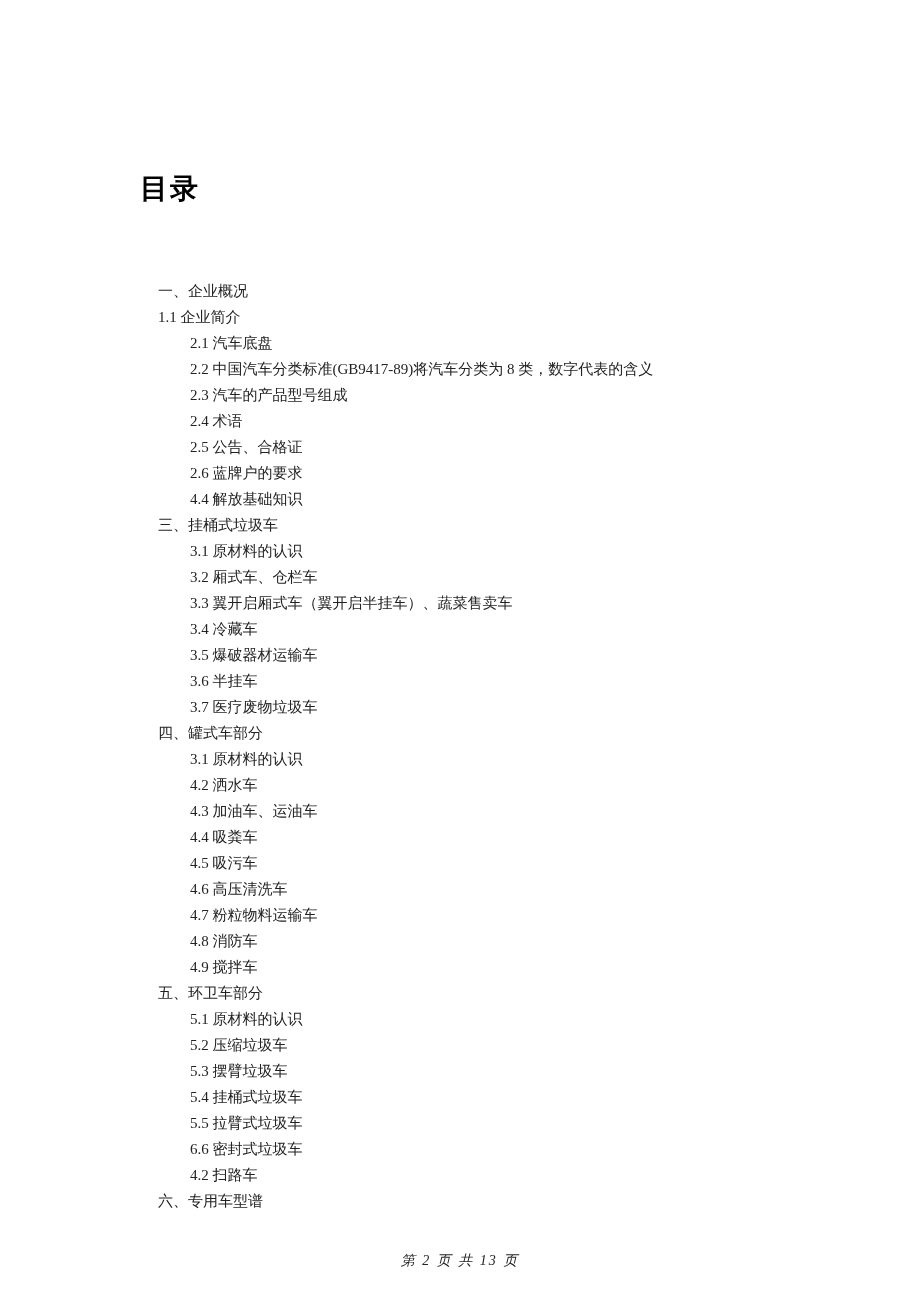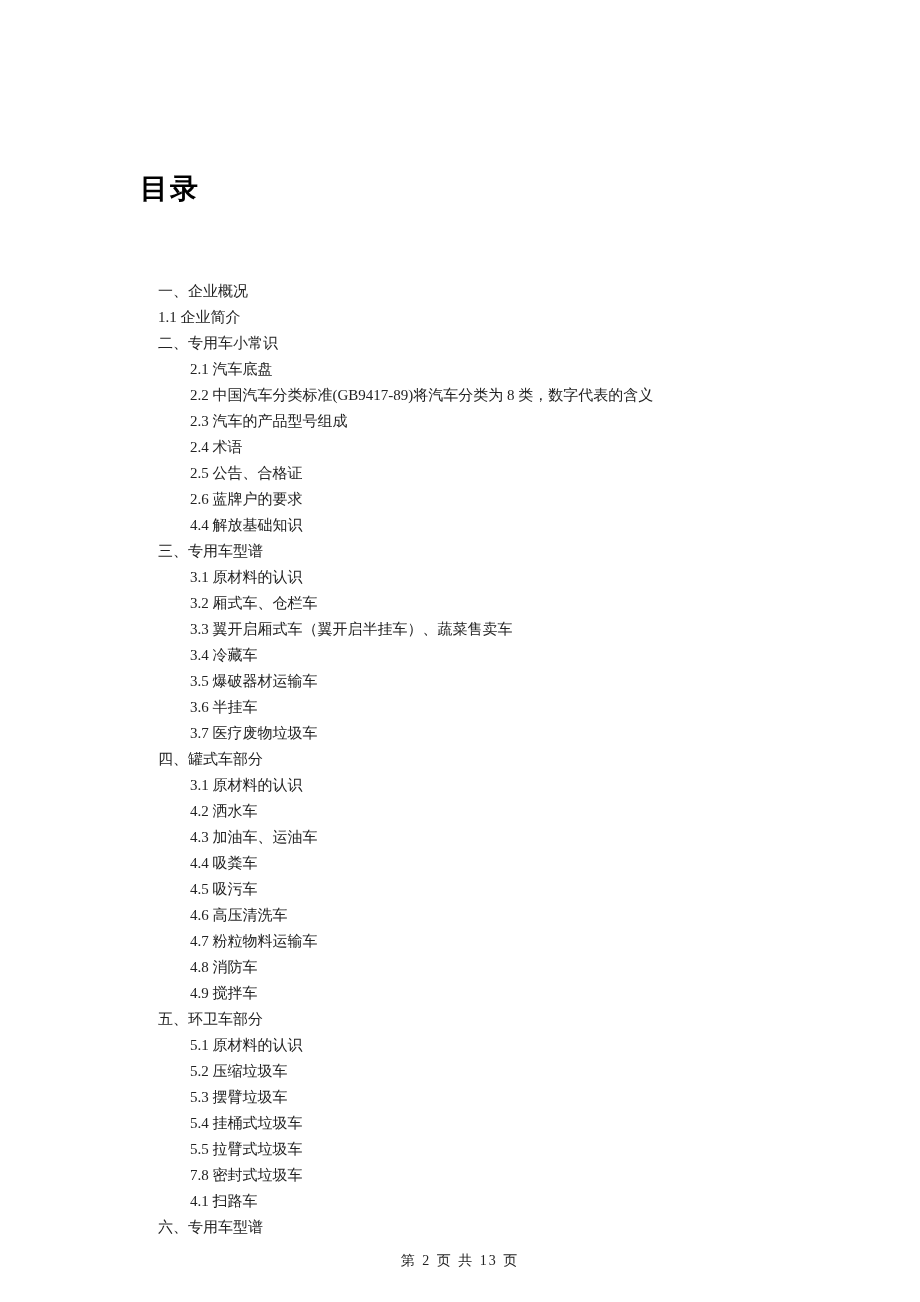--- a/index.html
+++ b/index.html
@@ -32,39 +32,39 @@
   .lvl1 { margin-left: 32px; }
   .footer {
     position: absolute;
     bottom: 32px;
     width: 920px;
     left: 0;
     text-align: center;
     font-size: 14px;
     color: #222;
     letter-spacing: 2px;
+    font-style: italic;
   }
 </style>
 </head>
 <body>
 
 <div class="page">
   <div class="title">目录</div>
   <div class="toc" id="toc">
       <div class="lvl0">一、企业概况</div>
       <div class="lvl0">1.1 企业简介</div>
-      <div class="lvl0">二、专用车小常识</div>
       <div class="lvl1">2.1 汽车底盘</div>
       <div class="lvl1">2.2 中国汽车分类标准(GB9417-89)将汽车分类为 8 类，数字代表的含义</div>
       <div class="lvl1">2.3 汽车的产品型号组成</div>
       <div class="lvl1">2.4 术语</div>
       <div class="lvl1">2.5 公告、合格证</div>
       <div class="lvl1">2.6 蓝牌户的要求</div>
       <div class="lvl1">4.4 解放基础知识</div>
-      <div class="lvl0">三、专用车型谱</div>
+      <div class="lvl0">三、挂桶式垃圾车</div>
       <div class="lvl1">3.1 原材料的认识</div>
       <div class="lvl1">3.2 厢式车、仓栏车</div>
       <div class="lvl1">3.3 翼开启厢式车（翼开启半挂车）、蔬菜售卖车</div>
       <div class="lvl1">3.4 冷藏车</div>
       <div class="lvl1">3.5 爆破器材运输车</div>
       <div class="lvl1">3.6 半挂车</div>
       <div class="lvl1">3.7 医疗废物垃圾车</div>
       <div class="lvl0">四、罐式车部分</div>
       <div class="lvl1">3.1 原材料的认识</div>
       <div class="lvl1">4.2 洒水车</div>
@@ -74,22 +74,22 @@
       <div class="lvl1">4.6 高压清洗车</div>
       <div class="lvl1">4.7 粉粒物料运输车</div>
       <div class="lvl1">4.8 消防车</div>
       <div class="lvl1">4.9 搅拌车</div>
       <div class="lvl0">五、环卫车部分</div>
       <div class="lvl1">5.1 原材料的认识</div>
       <div class="lvl1">5.2 压缩垃圾车</div>
       <div class="lvl1">5.3 摆臂垃圾车</div>
       <div class="lvl1">5.4 挂桶式垃圾车</div>
       <div class="lvl1">5.5 拉臂式垃圾车</div>
-      <div class="lvl1">7.8 密封式垃圾车</div>
-      <div class="lvl1">4.1 扫路车</div>
+      <div class="lvl1">6.6 密封式垃圾车</div>
+      <div class="lvl1">4.2 扫路车</div>
       <div class="lvl0">六、专用车型谱</div>
     </div>
 </div>
 
 <div class="footer">
   <span>第</span>
   <span>2</span>
   <span>页 共</span>
   <span>13</span>
   <span>页</span>

